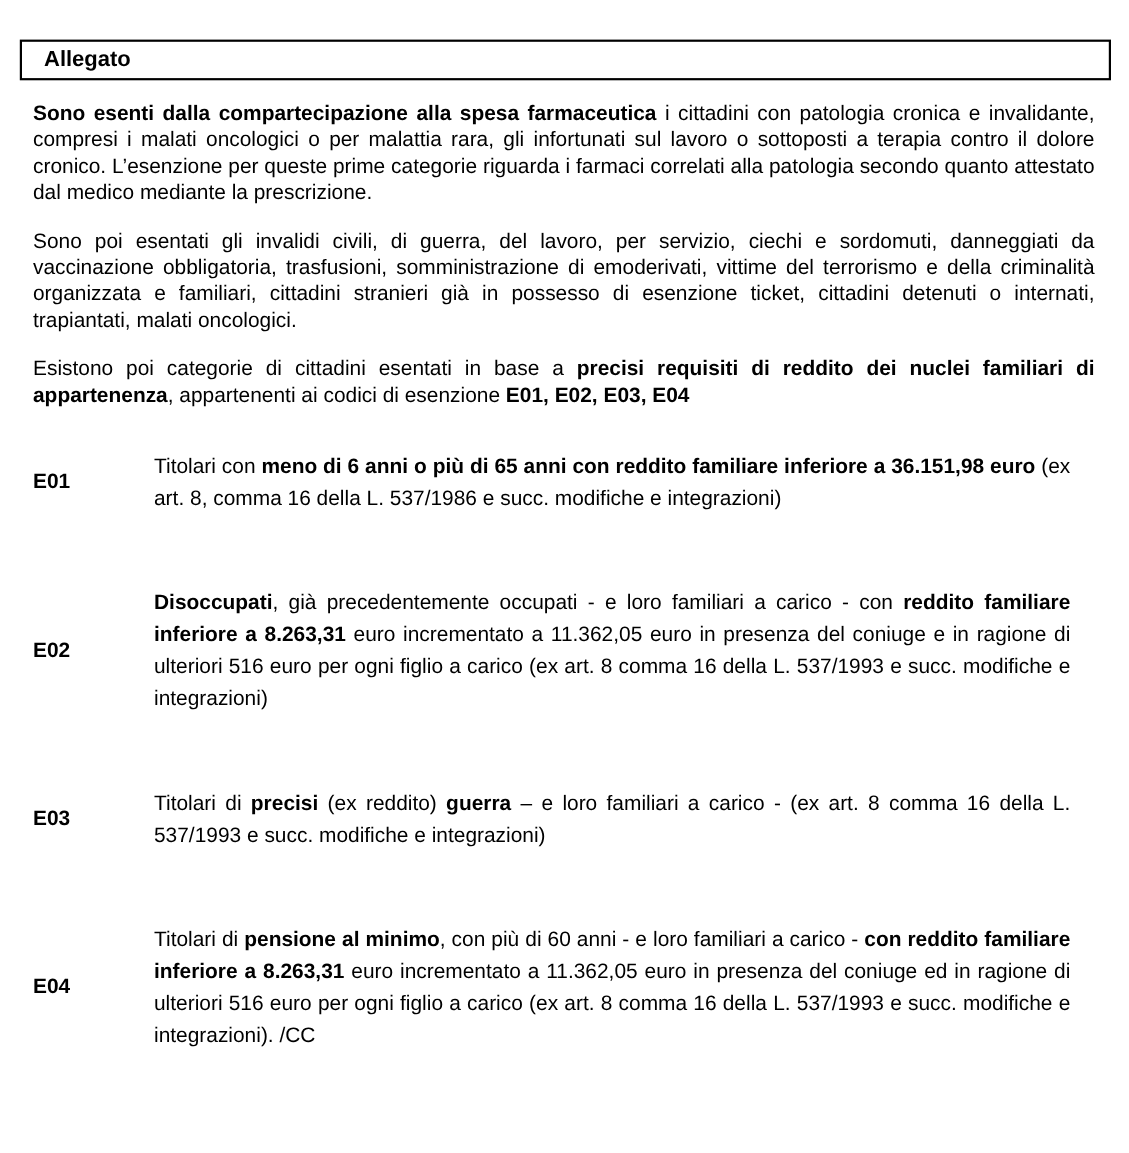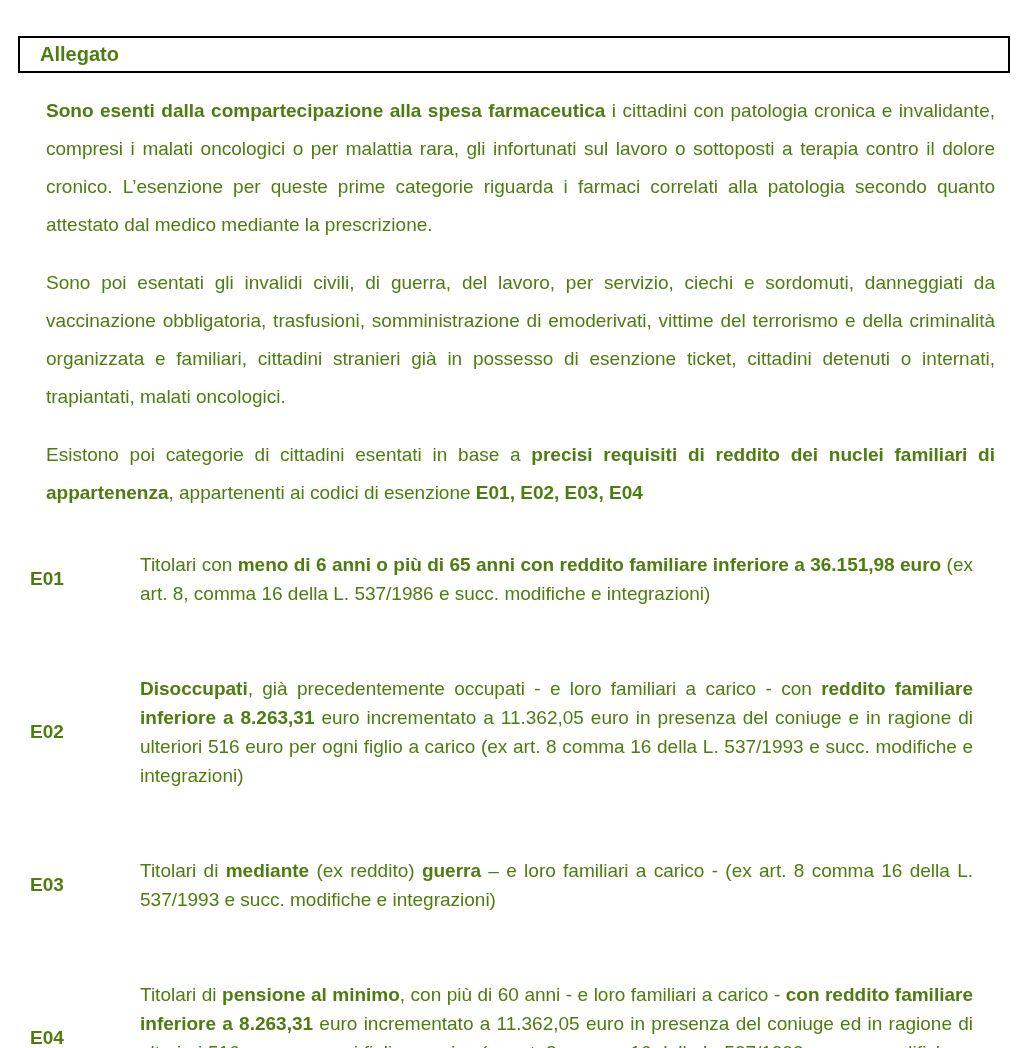--- a/index.html
+++ b/index.html
@@ -1,21 +1,21 @@
 <!DOCTYPE html>
 <html lang="it"><head>
 <meta charset="utf-8">
 <style>
   html, body { margin: 0; padding: 0; background: #ffffff; }
   .page {
     position: relative;
     width: 1026px;
     height: 1048px;
     background: #ffffff;
-    color: #4d7c0f;
+    color: #000000;
     font-family: "Liberation Sans", sans-serif;
     overflow: hidden;
   }
   .allegato-box {
     position: absolute;
     left: 18px;
     top: 36px;
     width: 992px;
     box-sizing: border-box;
     border: 2px solid #000000;
@@ -25,23 +25,23 @@
     line-height: 24px;
   }
   .content {
     position: absolute;
     left: 30px;
     top: 92px;
     width: 965px;
   }
   .para {
     font-size: 19px;
-    line-height: 38px;
+    line-height: 24px;
     text-align: justify;
-    margin: 0 0 20px 16px;
+    margin: 0 0 20px 0;
   }
   .para b { font-weight: 700; }
   .exemption-table { margin-top: 38px; }
   .exemption-row {
     display: flex;
     align-items: center;
     margin-bottom: 66px;
   }
   .exemption-row:last-child { margin-bottom: 0; }
   .exemption-code {
@@ -85,21 +85,21 @@
         <div class="exemption-desc"><span>Titolari con </span><b>meno di 6 anni o più di 65 anni con reddito familiare inferiore a 36.151,98 euro</b><span> (ex art. 8, comma 16 della L. 537/1986 e succ. modifiche e integrazioni)</span></div>
       </div>
 
       <div class="exemption-row">
         <div class="exemption-code">E02</div>
         <div class="exemption-desc"><b>Disoccupati</b><span>, già precedentemente occupati - e loro familiari a carico - con </span><b>reddito familiare inferiore a 8.263,31</b><span> euro incrementato a 11.362,05 euro in presenza del coniuge e in ragione di ulteriori 516 euro per ogni figlio a carico (ex art. 8 comma 16 della L. 537/1993 e succ. modifiche e integrazioni)</span></div>
       </div>
 
       <div class="exemption-row">
         <div class="exemption-code">E03</div>
-        <div class="exemption-desc"><span>Titolari di </span><b>mediante</b><span> (ex reddito) </span><b>guerra</b><span> – e loro familiari a carico - (ex art. 8 comma 16 della L. 537/1993 e succ. modifiche e integrazioni)</span></div>
+        <div class="exemption-desc"><span>Titolari di </span><b>precisi</b><span> (ex reddito) </span><b>guerra</b><span> – e loro familiari a carico - (ex art. 8 comma 16 della L. 537/1993 e succ. modifiche e integrazioni)</span></div>
       </div>
 
       <div class="exemption-row">
         <div class="exemption-code">E04</div>
         <div class="exemption-desc"><span>Titolari di </span><b>pensione al minimo</b><span>, con più di 60 anni - e loro familiari a carico - </span><b>con reddito familiare inferiore a 8.263,31</b><span> euro incrementato a 11.362,05 euro in presenza del coniuge ed in ragione di ulteriori 516 euro per ogni figlio a carico (ex art. 8 comma 16 della L. 537/1993 e succ. modifiche e integrazioni). /CC</span></div>
       </div>
 
     </div>
   </div>
 </div>

